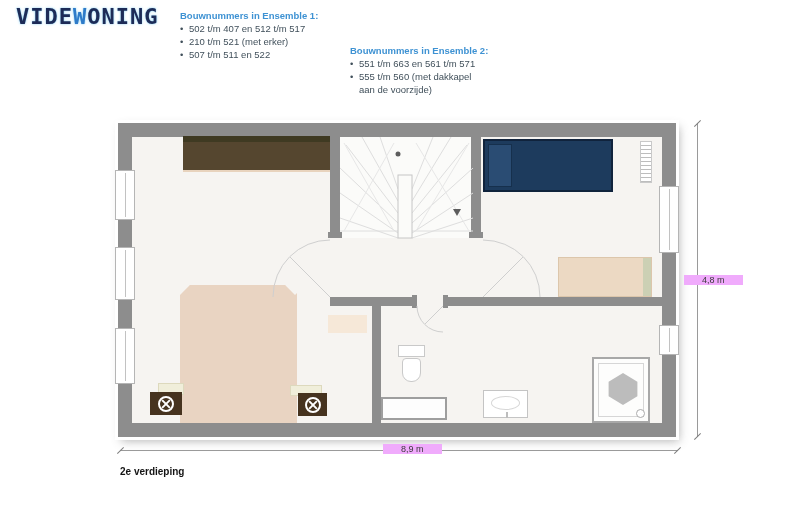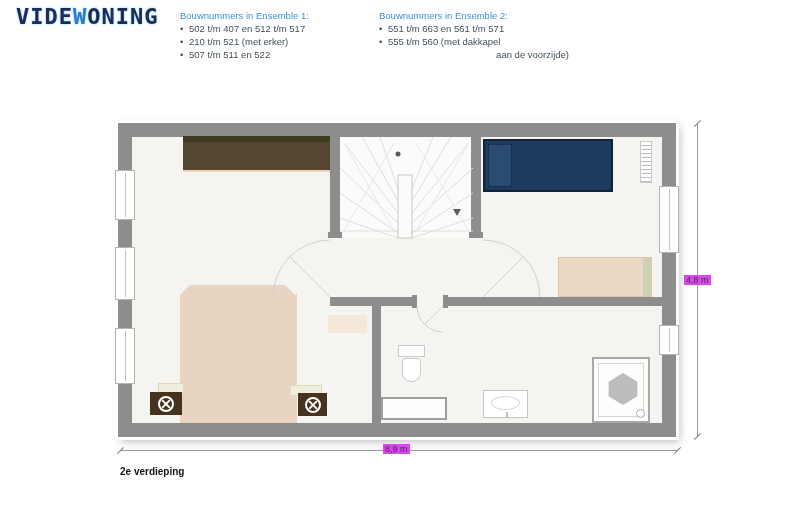--- a/index.html
+++ b/index.html
@@ -4,24 +4,24 @@
 <style>
   html,body{margin:0;padding:0;background:#fff;}
   .page{position:relative;width:800px;height:516px;background:#fff;overflow:hidden;
         font-family:"Liberation Sans",sans-serif;}
   
   .logo{position:absolute;left:16px;top:4px;font-family:"DejaVu Sans Mono",monospace;
         font-size:22px;font-weight:700;letter-spacing:1px;color:#1d2b57;
         text-shadow:0 0 1px #8ccdf0,0 0 3px #a9dcf5;}
   .logo .w2{color:#2e7bc9;}
   .txtcol{position:absolute;top:9px;font-size:9.5px;line-height:13px;color:#41505b;}
-  .col-title{color:#3e92d3;font-weight:400;}
+  .col-title{color:#3e92d3;font-weight:700;}
   .bullet-row{display:flex;}
   .bullet-row .b{width:9px;flex:none;}
-  .cont{padding-left:9px;text-align:right;}
+  .cont{padding-left:9px;}
   .shown{margin-top:13px;}
   
   .plan{position:absolute;left:118px;top:123px;width:558px;height:314px;background:#8d8d8d;
         box-shadow:0 0 0 3px #ffffff,3px 4px 9px rgba(90,90,90,.45);}
   .wall{position:absolute;background:#8d8d8d;}
   .floor{position:absolute;left:14px;top:14px;width:530px;height:286px;background:#f6f4f1;}
   .stairzone{position:absolute;left:222px;top:14px;width:133px;height:101px;background:#fbfbf9;}
   .win{position:absolute;background:#fff;border:1px solid #b5b5b5;box-sizing:border-box;}
   .win .glass{position:absolute;background:#c2c2c2;}
   .winV .glass{left:50%;top:2px;bottom:2px;width:1px;}
@@ -46,21 +46,21 @@
   .basin .oval{position:absolute;left:7px;right:7px;top:5px;bottom:7px;border:1px solid #d7d7d7;border-radius:50%;}
   .basin .tap{position:absolute;left:50%;bottom:-1px;width:2px;height:6px;background:#bdbdbd;}
   .shower{background:#fdfdfc;border:2px solid #a8a8a8;}
   .shower .inner{position:absolute;left:4px;top:4px;right:4px;bottom:4px;border:1px solid #d6d6d6;}
   .hex{position:absolute;background:#bcbcbc;clip-path:polygon(50% 0,95% 27%,95% 73%,50% 100%,5% 73%,5% 27%);}
   .drainc{position:absolute;width:7px;height:7px;border:1px solid #ababab;border-radius:50%;background:#fff;}
   .wallrad{background:repeating-linear-gradient(#fff 0 3px,#bdbdbd 3px 4px);border:1px solid #c9c9c9;}
   
   .dimline{position:absolute;background:#9a9a9a;}
   .tick{position:absolute;width:9px;height:1px;background:#7d7d7d;transform:rotate(-45deg);}
-  .dim-label{position:absolute;background:#d946ef;padding:0 2px;font-size:9px;color:#3a3a3a;}
+  .dim-label{position:absolute;background:#f0abfc;padding:0 18px;font-size:9px;color:#3a3a3a;}
   .floor-label{position:absolute;left:120px;top:466px;font-size:10px;font-weight:700;color:#141414;}
 </style>
 </head>
 <body>
 
 <div class="page">
 
   <div class="logo"><span>VIDE</span><span class="w2">W</span><span>ONING</span></div>
 
   <div class="txtcol" style="left:180px;width:172px;">
@@ -72,21 +72,21 @@
     <div class="bullet-row">
         <span class="b">•</span>
         <span>210 t/m 521 (met erker)</span>
       </div>
     <div class="bullet-row">
         <span class="b">•</span>
         <span>507 t/m 511 en 522</span>
       </div>
   </div>
 
-  <div class="txtcol" style="left:379px;width:190px;">
+  <div class="txtcol" style="left:350px;width:190px;margin-top:35px;">
     <div class="col-title">Bouwnummers in Ensemble 2:</div>
     <div class="bullet-row">
         <span class="b">•</span>
         <span>551 t/m 663 en 561 t/m 571</span>
       </div>
     <div class="bullet-row">
         <span class="b">•</span>
         <span>555 t/m 560 (met dakkapel</span>
       </div>
     <div class="cont">aan de voorzijde)</div>

